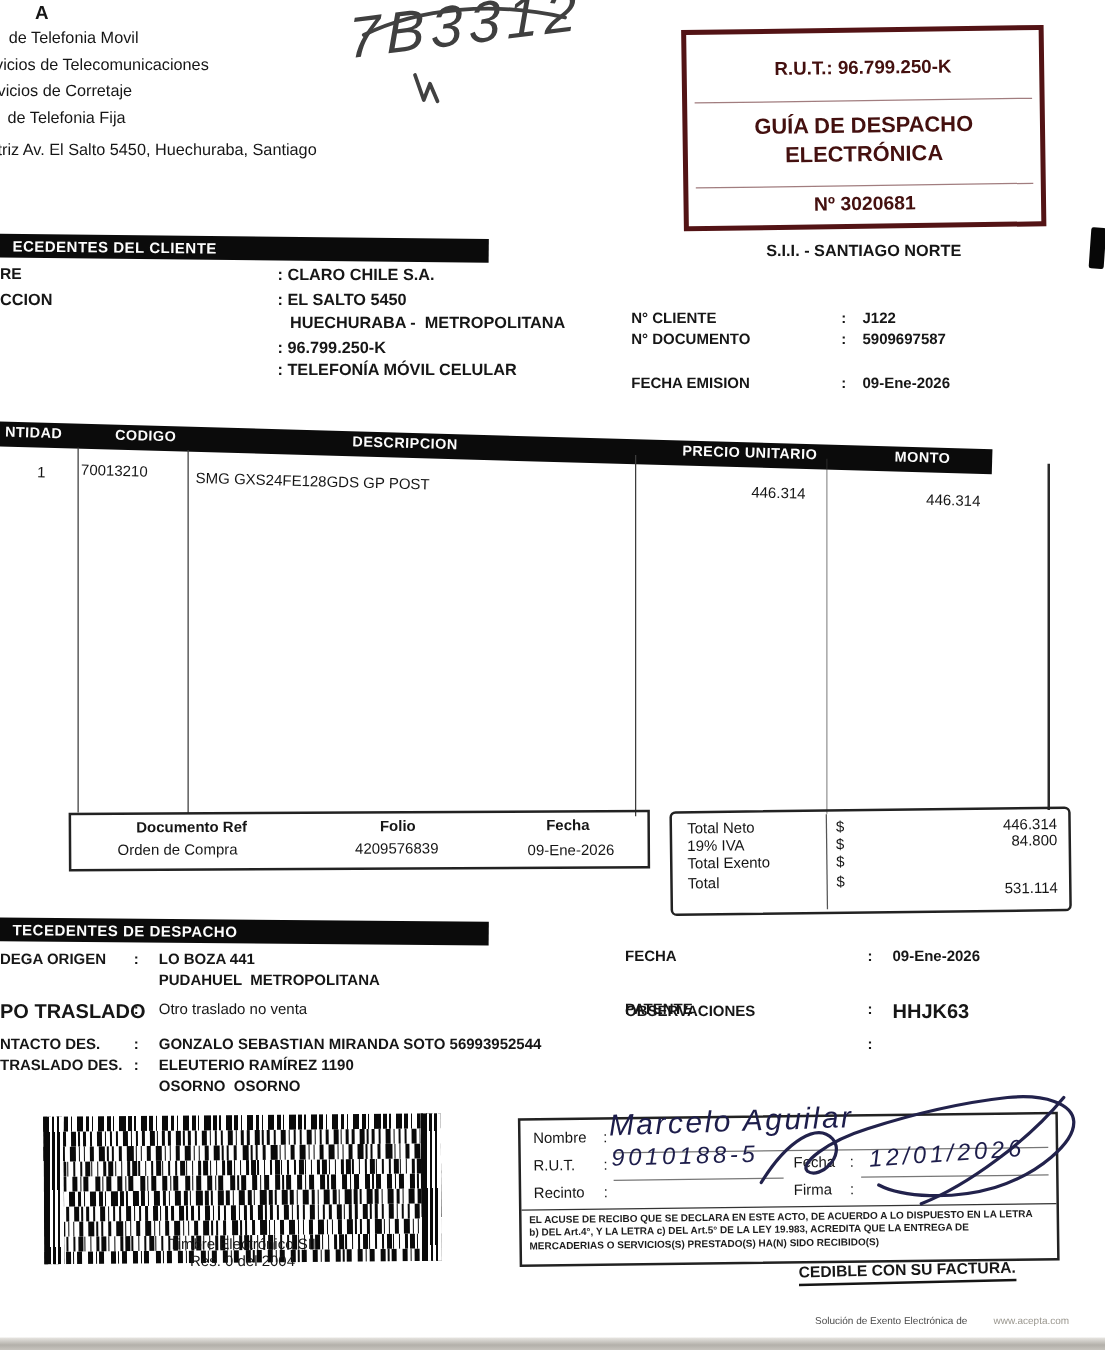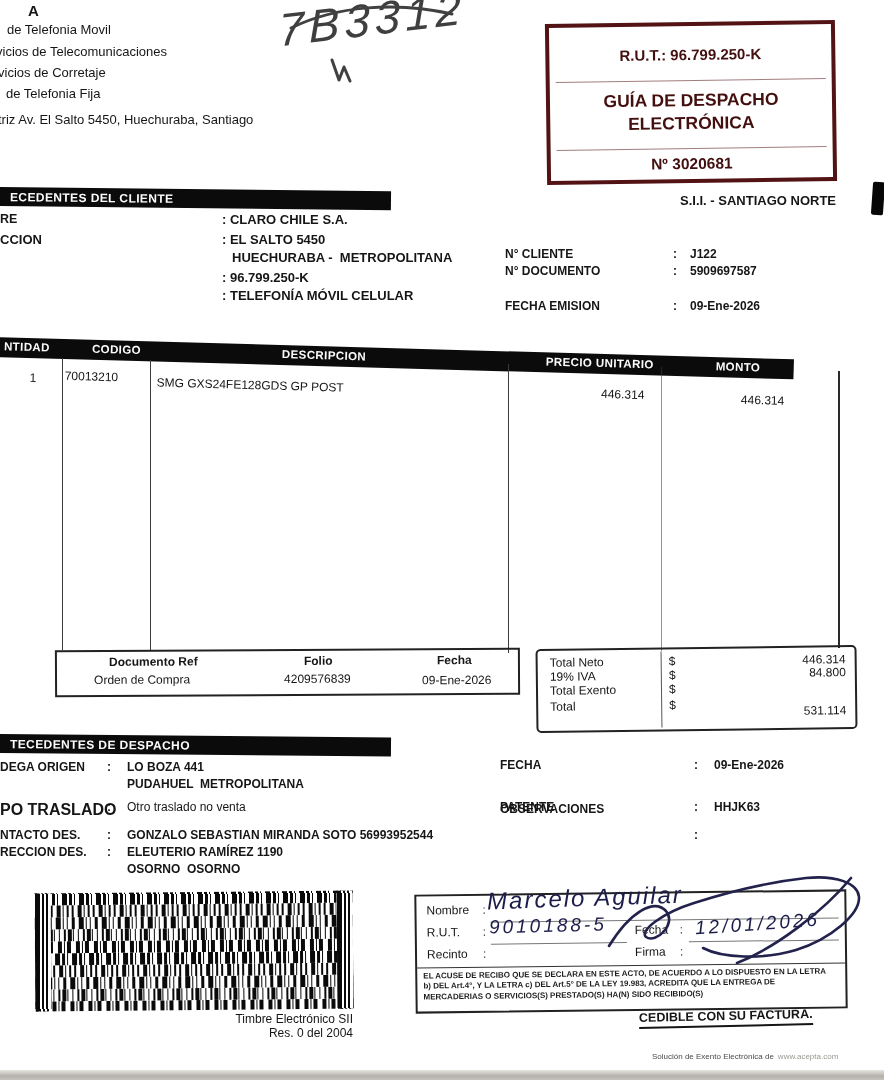--- a/index.html
+++ b/index.html
@@ -1,20 +1,20 @@
 <!DOCTYPE html>
 <html><head>
 <meta charset="utf-8">
 <style>
   *{margin:0;padding:0;box-sizing:border-box}
   html,body{width:884px;height:1080px}
   body{position:relative;background:#fff;font-family:"Liberation Sans","DejaVu Sans",sans-serif;color:#161616;overflow:hidden}
   .t{position:absolute;white-space:pre;line-height:1.2}
   .b{font-weight:bold}
-  .ctr{text-align:right}
+  .ctr{text-align:center}
   .bar{position:absolute;height:19px;background:#0b0b0b}
   .bar span{position:absolute;top:3px;color:#fcfcfc;font-size:12px;font-weight:bold;letter-spacing:.4px;white-space:pre}
   .vl{position:absolute;width:1px;background:#3c3c3c}
   .hl{position:absolute;height:1px;background:#777}
   .box{position:absolute;border:2px solid #222;background:transparent}
   .rutbox{position:absolute;left:546px;top:22px;width:290px;height:161px;border:4px solid #531315;transform:rotate(-0.8deg);color:#44100f}
   .rutbox .rl{position:absolute;left:6px;right:6px;height:1px;background:rgba(83,19,21,.55)}
   .rutbox .rt{position:absolute;left:0;width:100%;text-align:center;font-weight:bold;white-space:pre}
   .hand{position:absolute;font-style:italic;color:#1d1d4b;white-space:pre}
   .overlay{position:absolute;left:0;top:0;pointer-events:none}
@@ -150,34 +150,34 @@
   <div class="t b" style="left:127px;top:777px;font-size:12px">PUDAHUEL  METROPOLITANA</div>
   <div class="t b" style="left:0;top:800px;font-size:16px">PO TRASLADO</div>
   <div class="t b" style="left:107px;top:800px;font-size:12px">:</div>
   <div class="t" style="left:127px;top:800px;font-size:12px">Otro traslado no venta</div>
 
   <div class="t b" style="left:500px;top:758px;font-size:12px">FECHA</div>
   <div class="t b" style="left:694px;top:758px;font-size:12px">:</div>
   <div class="t b" style="left:714px;top:758px;font-size:12px">09-Ene-2026</div>
   <div class="t b" style="left:500px;top:800px;font-size:12px">PATENTE</div>
   <div class="t b" style="left:694px;top:800px;font-size:12px">:</div>
-  <div class="t b" style="left:714px;top:800px;font-size:12px">HHJK63</div>
+  <div class="t b" style="left:714px;top:800px;font-size:16px">HHJK63</div>
 
   <div class="t b" style="left:0;top:828px;font-size:12px">NTACTO DES.</div>
   <div class="t b" style="left:107px;top:828px;font-size:12px">:</div>
   <div class="t b" style="left:127px;top:828px;font-size:12px">GONZALO SEBASTIAN MIRANDA SOTO 56993952544</div>
-  <div class="t b" style="left:0;top:845px;font-size:12px">RECCION DES.</div>
+  <div class="t b" style="left:0;top:845px;font-size:12px">TRASLADO DES.</div>
   <div class="t b" style="left:107px;top:845px;font-size:12px">:</div>
   <div class="t b" style="left:127px;top:845px;font-size:12px">ELEUTERIO RAMÍREZ 1190</div>
   <div class="t b" style="left:127px;top:862px;font-size:12px">OSORNO  OSORNO</div>
   <div class="t b" style="left:500px;top:802px;font-size:12px">OBSERVACIONES</div>
   <div class="t b" style="left:694px;top:828px;font-size:12px">:</div>
 
   <div class="barcode"></div>
-  <div style="position:absolute;left:35px;top:1012px;width:318px;text-align:right">
+  <div style="position:absolute;left:35px;top:988px;width:318px;text-align:center">
     <div style="font-size:12px">Timbre Electrónico SII</div>
     <div style="font-size:12px">Res. 0 del 2004</div>
   </div>
 
   <div class="box" style="left:415px;top:892px;width:432px;height:119px;transform:rotate(-.7deg)">
     <div class="t" style="left:10px;top:7px;font-size:12px">Nombre</div>
     <div class="t" style="left:66px;top:7px;font-size:12px">:</div>
     <div class="hl" style="left:74px;top:26px;width:348px"></div>
     <div class="t" style="left:10px;top:29px;font-size:12px">R.U.T.</div>
     <div class="t" style="left:66px;top:29px;font-size:12px">:</div>
@@ -192,21 +192,21 @@
     <div class="hl" style="left:0;top:71px;width:428px;background:#333"></div>
     <div class="t b" style="left:6px;top:75px;width:408px;white-space:normal;font-size:8px;line-height:1.3;color:#1d1d1d">EL ACUSE DE RECIBO QUE SE DECLARA EN ESTE ACTO, DE ACUERDO A LO DISPUESTO EN LA LETRA b) DEL Art.4°, Y LA LETRA c) DEL Art.5° DE LA LEY 19.983, ACREDITA QUE LA ENTREGA DE MERCADERIAS O SERVICIOS(S) PRESTADO(S) HA(N) SIDO RECIBIDO(S)</div>
   </div>
 
   <div class="hand" style="left:487px;top:884px;font-size:24px;letter-spacing:2px;transform:rotate(-2deg)">Marcelo Aguilar</div>
   <div class="hand" style="left:489px;top:915px;font-size:19px;letter-spacing:3px;transform:rotate(-1.5deg)">9010188-5</div>
   <div class="hand" style="left:695px;top:913px;font-size:19px;letter-spacing:3px;transform:rotate(-4deg)">12/01/2026</div>
 
   <div class="t b" style="left:639px;top:1009px;font-size:12.5px;border-bottom:2px solid #151515;padding-bottom:1px;transform:rotate(-1.3deg)">CEDIBLE CON SU FACTURA.</div>
 
-  <div class="t" style="left:652px;top:1052px;font-size:8px;color:#4a4a4a"><span>Solución de Exento Electrónica de</span><span style="color:#9a978f;margin-left:4px">www.acepta.com</span></div>
+  <div class="t" style="left:652px;top:1052px;font-size:8px;color:#4a4a4a"><span>Solución de Exento Electrónica de</span><span style="color:#9a978f;margin-left:21px">www.acepta.com</span></div>
 
   <svg class="overlay" width="884" height="1080" viewBox="0 0 884 1080">
     <path class="pencil" d="M291,28 C336,6 396,1 452,14"></path>
     <path class="pencil" d="M332,60 L339,80 L344,67 L350,81"></path>
     <path class="ink" d="M609,946 C630,912 654,898 666,911 C677,924 656,944 646,937 C639,931 662,913 694,903 C728,892 770,882 806,878 C836,875 858,883 859,897 C860,914 831,939 796,950 C762,960 722,958 703,948"></path>
     <path class="ink" d="M851,878 C823,912 775,948 737,963"></path>
   </svg>
 
   <div style="position:absolute;left:0;top:1070px;width:884px;height:10px;background:linear-gradient(180deg,#e8e6e2 0,#b3b0aa 60%,#c6c3bd 100%)"></div>
 </div>

